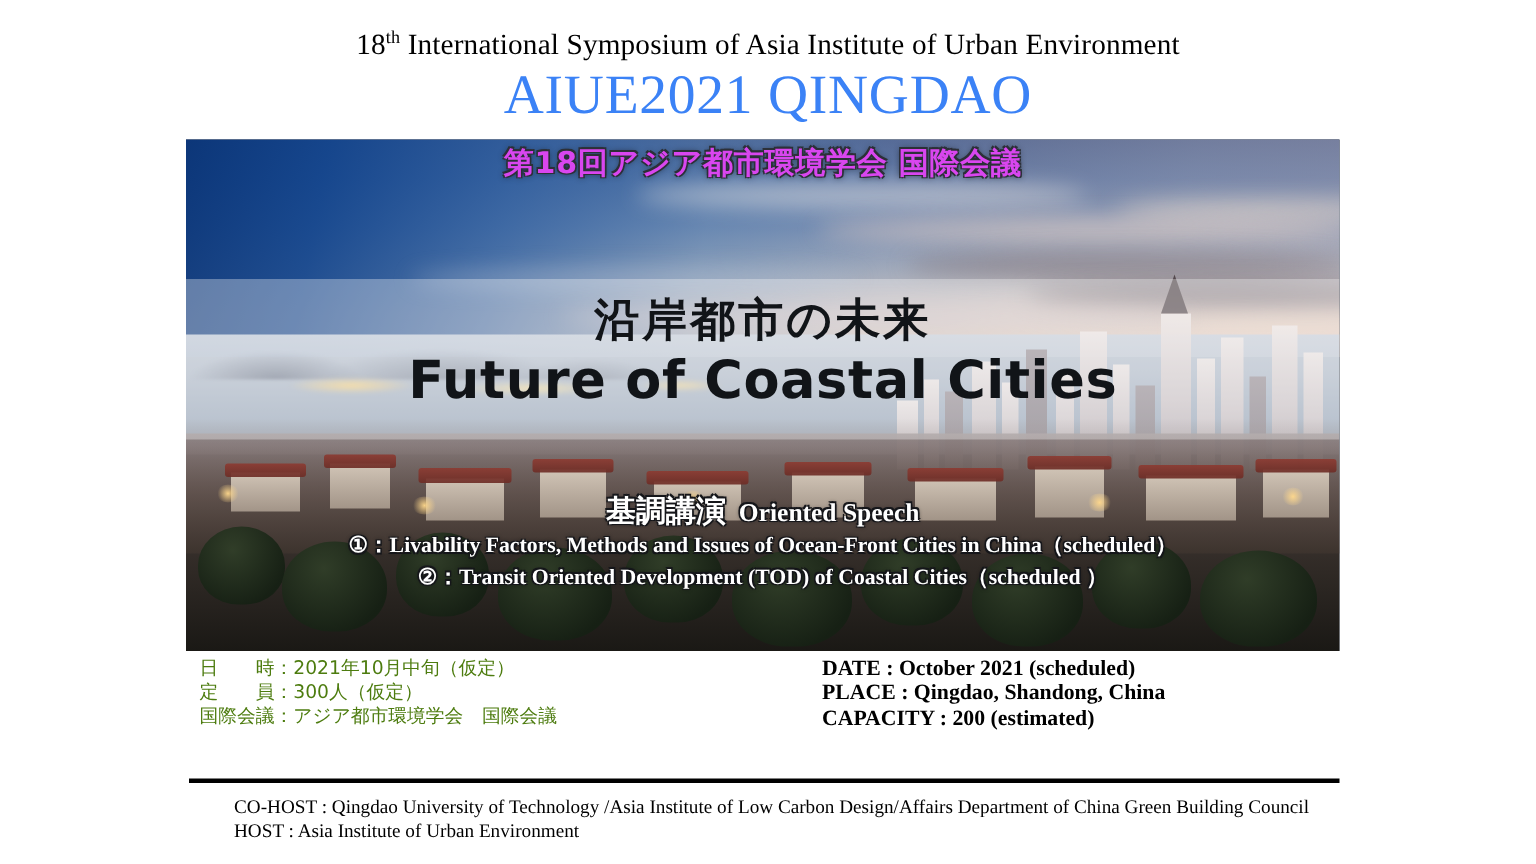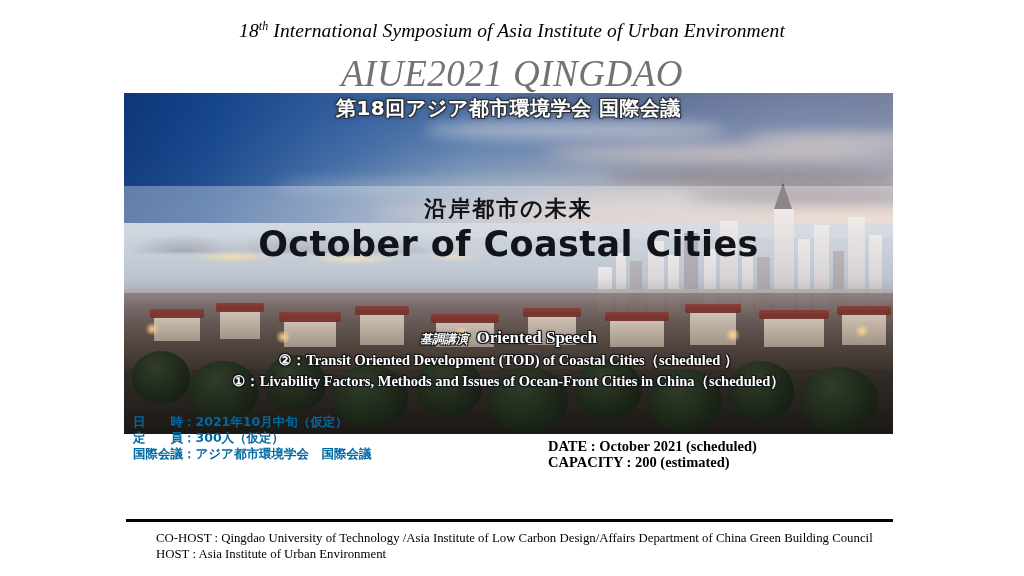--- a/index.html
+++ b/index.html
@@ -15,42 +15,41 @@
     font-family: "Liberation Serif", serif;
     color: #000;
   }
 
   
   .header {
     position: absolute;
     left: 0; right: 0;
     top: 20px;
     text-align: center;
-    font-style: italic;
   }
   .symposium-line {
     font-family: "Liberation Serif", serif;
     font-size: 19.5px;
     letter-spacing: 0.1px;
     color: #000;
     white-space: nowrap;
     line-height: 1.1;
   }
   .symposium-line sup {
     font-size: 0.62em;
     vertical-align: super;
     line-height: 0;
   }
   .main-title {
     font-family: "Liberation Serif", serif;
     font-size: 37px;
     letter-spacing: 0.5px;
-    margin-top: 14px;
+    margin-top: 4px;
     line-height: 1.05;
-    color: #737373;
+    color: #3b82f6;
     white-space: nowrap;
   }
 
   
   .photo {
     position: absolute;
     left: 124px;
     top: 93px;
     width: 769px;
     height: 341px;
@@ -213,37 +212,37 @@
 
   
   .jp-subtitle {
     position: absolute;
     left: 0; right: 0;
     top: 2px;
     text-align: center;
     font-family: "DejaVu Sans", sans-serif;
     font-size: 20px;
     font-weight: bold;
-    color: #ffffff;
+    color: #d946ef;
     letter-spacing: 0.5px;
     text-shadow:
       -1px -1px 0 #2c3038, 1px -1px 0 #2c3038,
       -1px  1px 0 #2c3038, 1px  1px 0 #2c3038,
        0 0 4px rgba(20,24,30,0.85);
     white-space: nowrap;
   }
   .big-title {
     position: absolute;
     left: 0; right: 0;
     top: 103px;
     text-align: center;
   }
   .big-title .jp {
     font-family: "DejaVu Sans", sans-serif;
-    font-size: 22px;
+    font-size: 30px;
     font-weight: bold;
     color: #111418;
     letter-spacing: 2px;
     line-height: 1.22;
     white-space: nowrap;
   }
   .big-title .en {
     font-family: "DejaVu Sans", sans-serif;
     font-size: 35px;
     font-weight: bold;
@@ -265,44 +264,43 @@
        0 0 3px rgba(10,12,16,0.9);
   }
   .keynote-head {
     font-size: 17px;
     font-weight: bold;
     line-height: 1.35;
     white-space: nowrap;
   }
   .keynote-head .jp-k {
     font-family: "DejaVu Sans", sans-serif;
-    font-size: 12px;
-    font-style: italic;
+    font-size: 20px;
   }
   .keynote-head .en-k {
     font-family: "Liberation Serif", serif;
     font-size: 17px;
   }
   .keynote-item {
     font-family: "Liberation Serif", serif;
     font-size: 14.5px;
     font-weight: bold;
     line-height: 1.45;
     white-space: nowrap;
   }
 
   
   .info-jp {
     position: absolute;
     left: 133px;
-    top: 414px;
+    top: 437px;
     font-family: "DejaVu Sans", sans-serif;
     font-size: 12.5px;
-    font-weight: bold;
-    color: #0369a1;
+    font-weight: normal;
+    color: #4d7c0f;
     line-height: 16.2px;
     white-space: nowrap;
   }
   .info-en {
     position: absolute;
     left: 548px;
     top: 438px;
     font-family: "Liberation Serif", serif;
     font-size: 14.5px;
     font-weight: bold;
@@ -418,40 +416,41 @@
     <div class="lamp" style="left:600px; top:50px; width:18px; height:12px;"></div>
     <div class="lamp" style="left:730px; top:46px; width:16px; height:12px;"></div>
   </div>
 
   <div class="title-band"></div>
 
   <div class="jp-subtitle">第18回アジア都市環境学会 国際会議</div>
 
   <div class="big-title">
     <div class="jp">沿岸都市の未来</div>
-    <div class="en">October of Coastal Cities</div>
+    <div class="en">Future of Coastal Cities</div>
   </div>
 
   <div class="keynote">
     <div class="keynote-head">
       <span class="jp-k">基調講演</span>&nbsp;&nbsp;<span class="en-k">Oriented Speech</span>
     </div>
+    <div class="keynote-item">①：Livability Factors, Methods and Issues of Ocean-Front Cities in China（scheduled）</div>
     <div class="keynote-item">②：Transit Oriented Development (TOD) of Coastal Cities（scheduled ）</div>
-    <div class="keynote-item">①：Livability Factors, Methods and Issues of Ocean-Front Cities in China（scheduled）</div>
   </div>
 </div>
 
 <div class="info-jp">
   <div>日　　時：2021年10月中旬（仮定）</div>
   <div>定　　員：300人（仮定）</div>
   <div>国際会議：アジア都市環境学会　国際会議</div>
 </div>
 
 <div class="info-en">
   <div>DATE :  October 2021 (scheduled)</div>
+  <div>PLACE : Qingdao, Shandong, China</div>
   <div>CAPACITY :  200 (estimated)</div>
 </div>
 
 <div class="rule"></div>
 <div class="footer">
   <div>CO-HOST :  Qingdao University of Technology /Asia Institute of Low Carbon Design/Affairs Department of China Green Building Council</div>
   <div>HOST : Asia Institute of Urban Environment</div>
 </div>
 
 </body></html>

